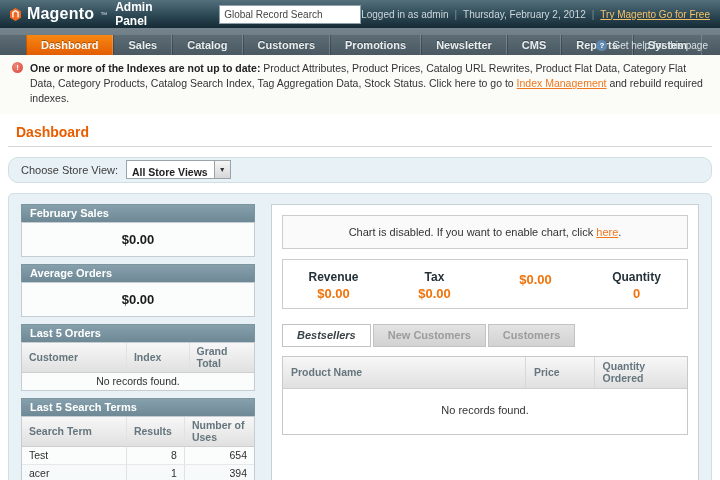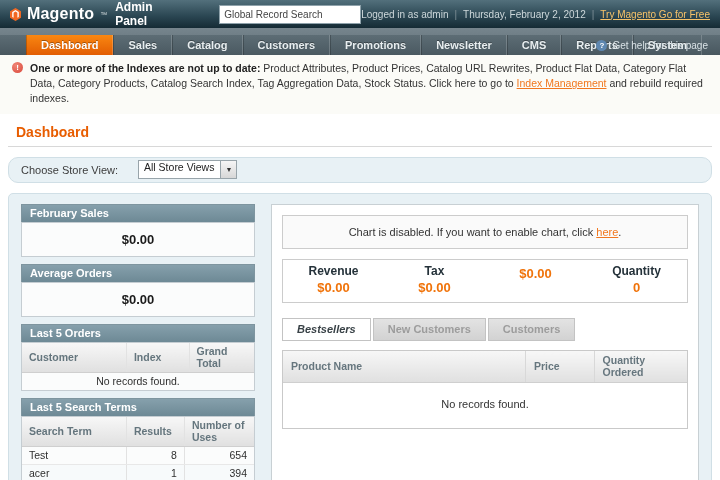--- a/index.html
+++ b/index.html
@@ -34,22 +34,22 @@
     background:radial-gradient(circle at 35% 30%,#f08576,#d9483b);color:#fff;font-size:8px;font-weight:bold;
     display:flex;align-items:center;justify-content:center;}
   .notice b{color:#222;}
   .notice .lnk{color:#f1771e;text-decoration:underline;cursor:pointer;}
   
   .page-title{margin:10px 16px 0;color:#e85d00;font-size:14px;font-weight:bold;}
   .title-rule{margin:6px 8px 0;border-bottom:1px solid #d8d8d8;}
   
   .store-bar{margin:10px 8px 0;height:24px;background:#e8f1f5;border:1px solid #d0dfe6;border-radius:10px;
     display:flex;align-items:center;padding:0 12px;color:#3c3c3c;font-size:11px;}
-  .fake-select{margin-left:20px;display:inline-flex;align-items:flex-start;border:1px solid #98a4aa;background:#fff;
-    height:17px;font-size:10.5px;font-weight:normal;color:#222;cursor:pointer;}
+  .fake-select{margin-left:8px;display:inline-flex;align-items:flex-end;border:1px solid #98a4aa;background:#fff;
+    height:17px;font-size:10.5px;font-weight:bold;color:#222;cursor:pointer;}
   .fs-label{padding:0 6px 0 5px;}
   .fs-btn{width:15px;align-self:stretch;border-left:1px solid #98a4aa;
     background:linear-gradient(180deg,#f6f6f6,#d7d7d7);display:flex;align-items:center;justify-content:center;
     font-size:7px;color:#333;}
   
   .container{margin:10px 8px 0;background:#e8f1f5;border:1px solid #d0dfe6;border-radius:5px;
     padding:10px 12px;display:flex;gap:16px;height:400px;box-sizing:border-box;align-items:flex-start;}
   .left-col{width:234px;flex:none;}
   .right-col{flex:1;background:#fff;border:1px solid #c8d0d4;align-self:stretch;padding:10px;box-sizing:border-box;}
   
@@ -64,21 +64,21 @@
   table.mini th + th, table.mini td + td{border-left:1px solid #e2e2e2;}
   table.mini td{padding:2px 7px 3px;border-bottom:1px solid #e8e8e8;color:#2f2f2f;}
   table.mini tr:nth-child(even) td{background:#f7fafb;}
   table.mini td.num{text-align:right;}
   .empty-cell{text-align:center;padding:12px 0 14px;color:#333;border-bottom:none !important;}
   .c-term{width:45%;} .c-res{width:25%;} .c-use{width:30%;}
   .c-cust{width:45%;} .c-items{width:27%;} .c-total{width:28%;}
   
   .chart-note{border:1px solid #ccc;background:#fafafa;text-align:center;padding:10px 0;font-size:11px;color:#333;}
   .chart-note .lnk{color:#f1771e;text-decoration:underline;cursor:pointer;}
-  .totals{border:1px solid #ccc;background:#fff;display:flex;margin-top:10px;padding:4px 0 7px;}
+  .totals{border:1px solid #ccc;background:#fff;display:flex;margin-top:10px;padding:10px 0 7px;}
   .tot-cell{flex:1;text-align:center;}
   .tot-label{font-weight:bold;font-size:12px;color:#25323a;}
   .tot-value{font-weight:bold;font-size:13px;color:#f0730a;margin-top:2px;}
   .tabs{display:flex;gap:2px;margin-top:15px;}
   .tab{padding:4px 14px 5px;font-size:11px;font-weight:bold;border:1px solid #c3c3c3;cursor:pointer;
     background:linear-gradient(180deg,#e3e3e3,#d2d2d2);color:#9c9c9c;}
   .tab.active{background:#fff;color:#394247;font-style:italic;}
   .grid{margin-top:9px;border:1px solid #c9c9c9;}
   table.grid-t{width:100%;border-collapse:collapse;font-size:10.5px;}
   table.grid-t th{background:linear-gradient(180deg,#f7f7f7,#e0e0e0);color:#66767e;font-weight:bold;text-align:left;

